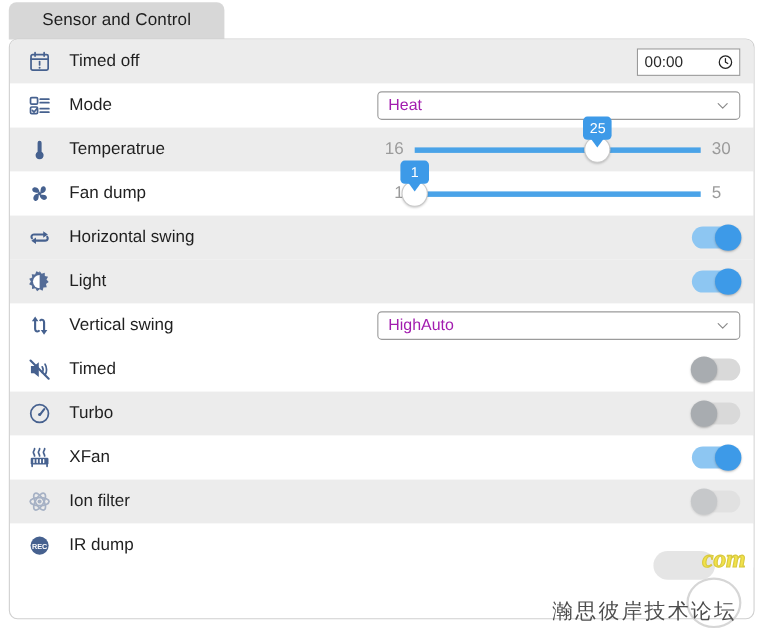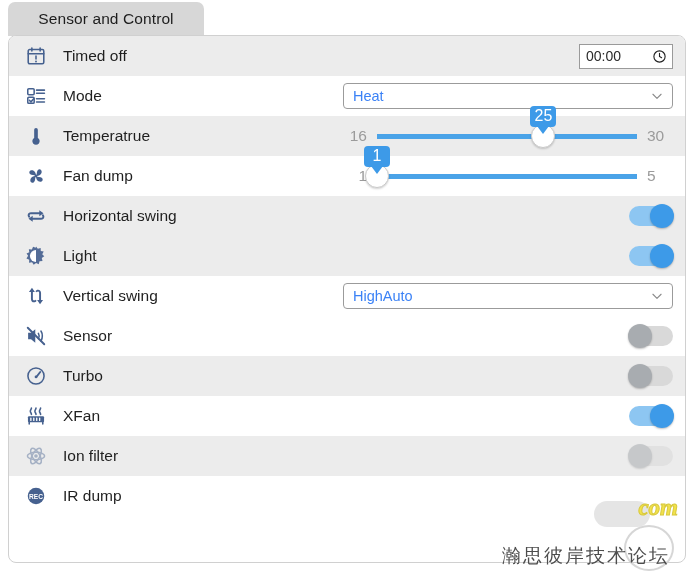--- a/index.html
+++ b/index.html
@@ -139,21 +139,21 @@
     border-radius: 4px;
     background: #ffffff;
     display: flex;
     align-items: center;
     justify-content: space-between;
     padding: 0 8px 0 9px;
     box-sizing: border-box;
   }
   .select .sval {
     font-size: 14.5px;
-    color: #3b82f6;
+    color: #a21caf;
   }
   .chev { color: #8b8b8b; display: block; }
 
   
   .slider-wrap {
     display: flex;
     align-items: center;
     width: 100%;
     justify-content: flex-end;
     padding-right: 2px;
@@ -187,21 +187,21 @@
     box-sizing: border-box;
   }
   .bubble {
     position: absolute;
     top: -28px;
     margin-left: -13px;
     width: 26px; height: 21px;
     border-radius: 4px;
     background: #3d9ae8;
     color: #ffffff;
-    font-size: 16px;
+    font-size: 13px;
     display: flex;
     align-items: center;
     justify-content: center;
     box-sizing: border-box;
   }
   .bubble::after {
     content: "";
     position: absolute;
     left: 50%;
     margin-left: -6px;
@@ -426,21 +426,21 @@
           </div>
         </div>
         <div class="row">
           <div class="cell-icon">
             <svg width="22" height="22" viewBox="0 0 24 24">
               <path d="M11.2 4.6L6.6 8.4H3.4v7.2h3.2l4.6 3.8z" fill="currentColor"></path>
               <path d="M14.6 9.2c1 1.6 1 4 0 5.6M17.4 6.6c2 2.9 2 8 0 10.8" fill="none" stroke="currentColor" stroke-width="1.7" stroke-linecap="round" stroke-linejoin="round"></path>
               <path d="M3 3l18 18" stroke="currentColor" stroke-width="2.1" stroke-linecap="round"></path>
             </svg>
           </div>
-          <div class="cell-label">Sensor</div>
+          <div class="cell-label">Timed</div>
           <div class="cell-control">
             <div class="toggle">
               <div class="knob"></div>
             </div>
           </div>
         </div>
         <div class="row alt">
           <div class="cell-icon">
             <svg width="22" height="22" viewBox="0 0 24 24">
               <circle cx="12" cy="12" r="8.8" fill="none" stroke="currentColor" stroke-width="1.7" stroke-linecap="round" stroke-linejoin="round"></circle>

